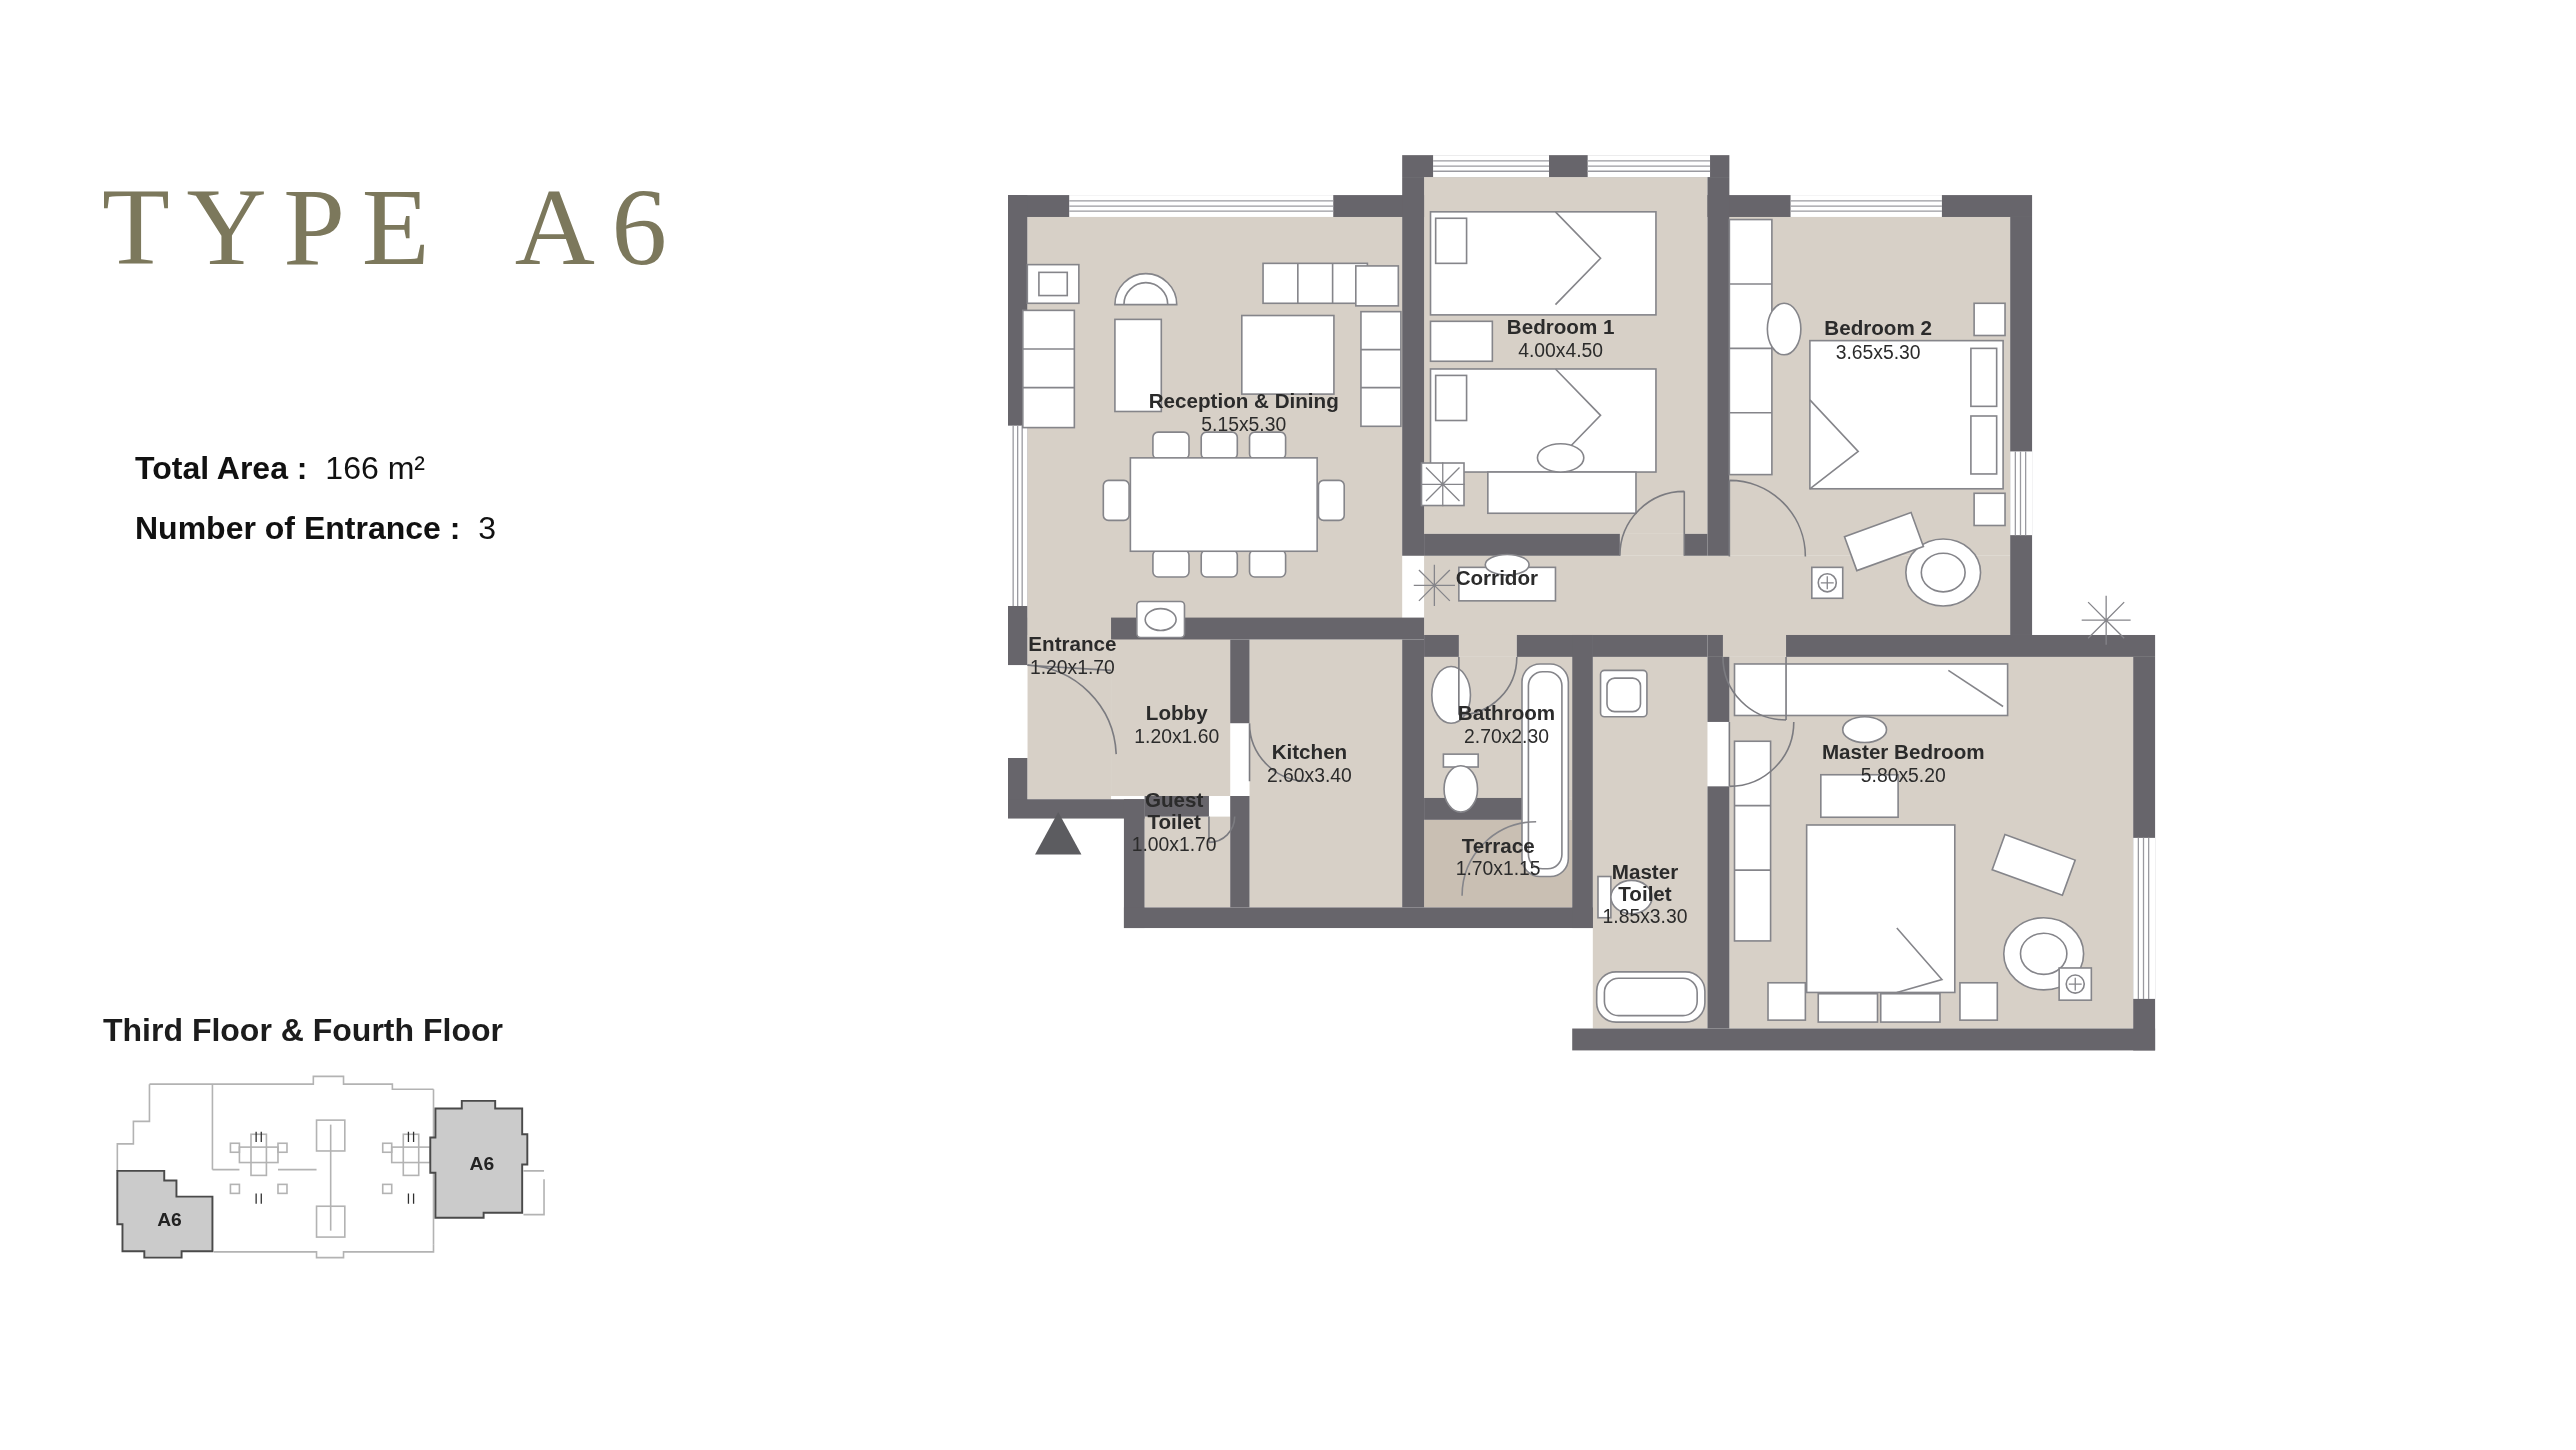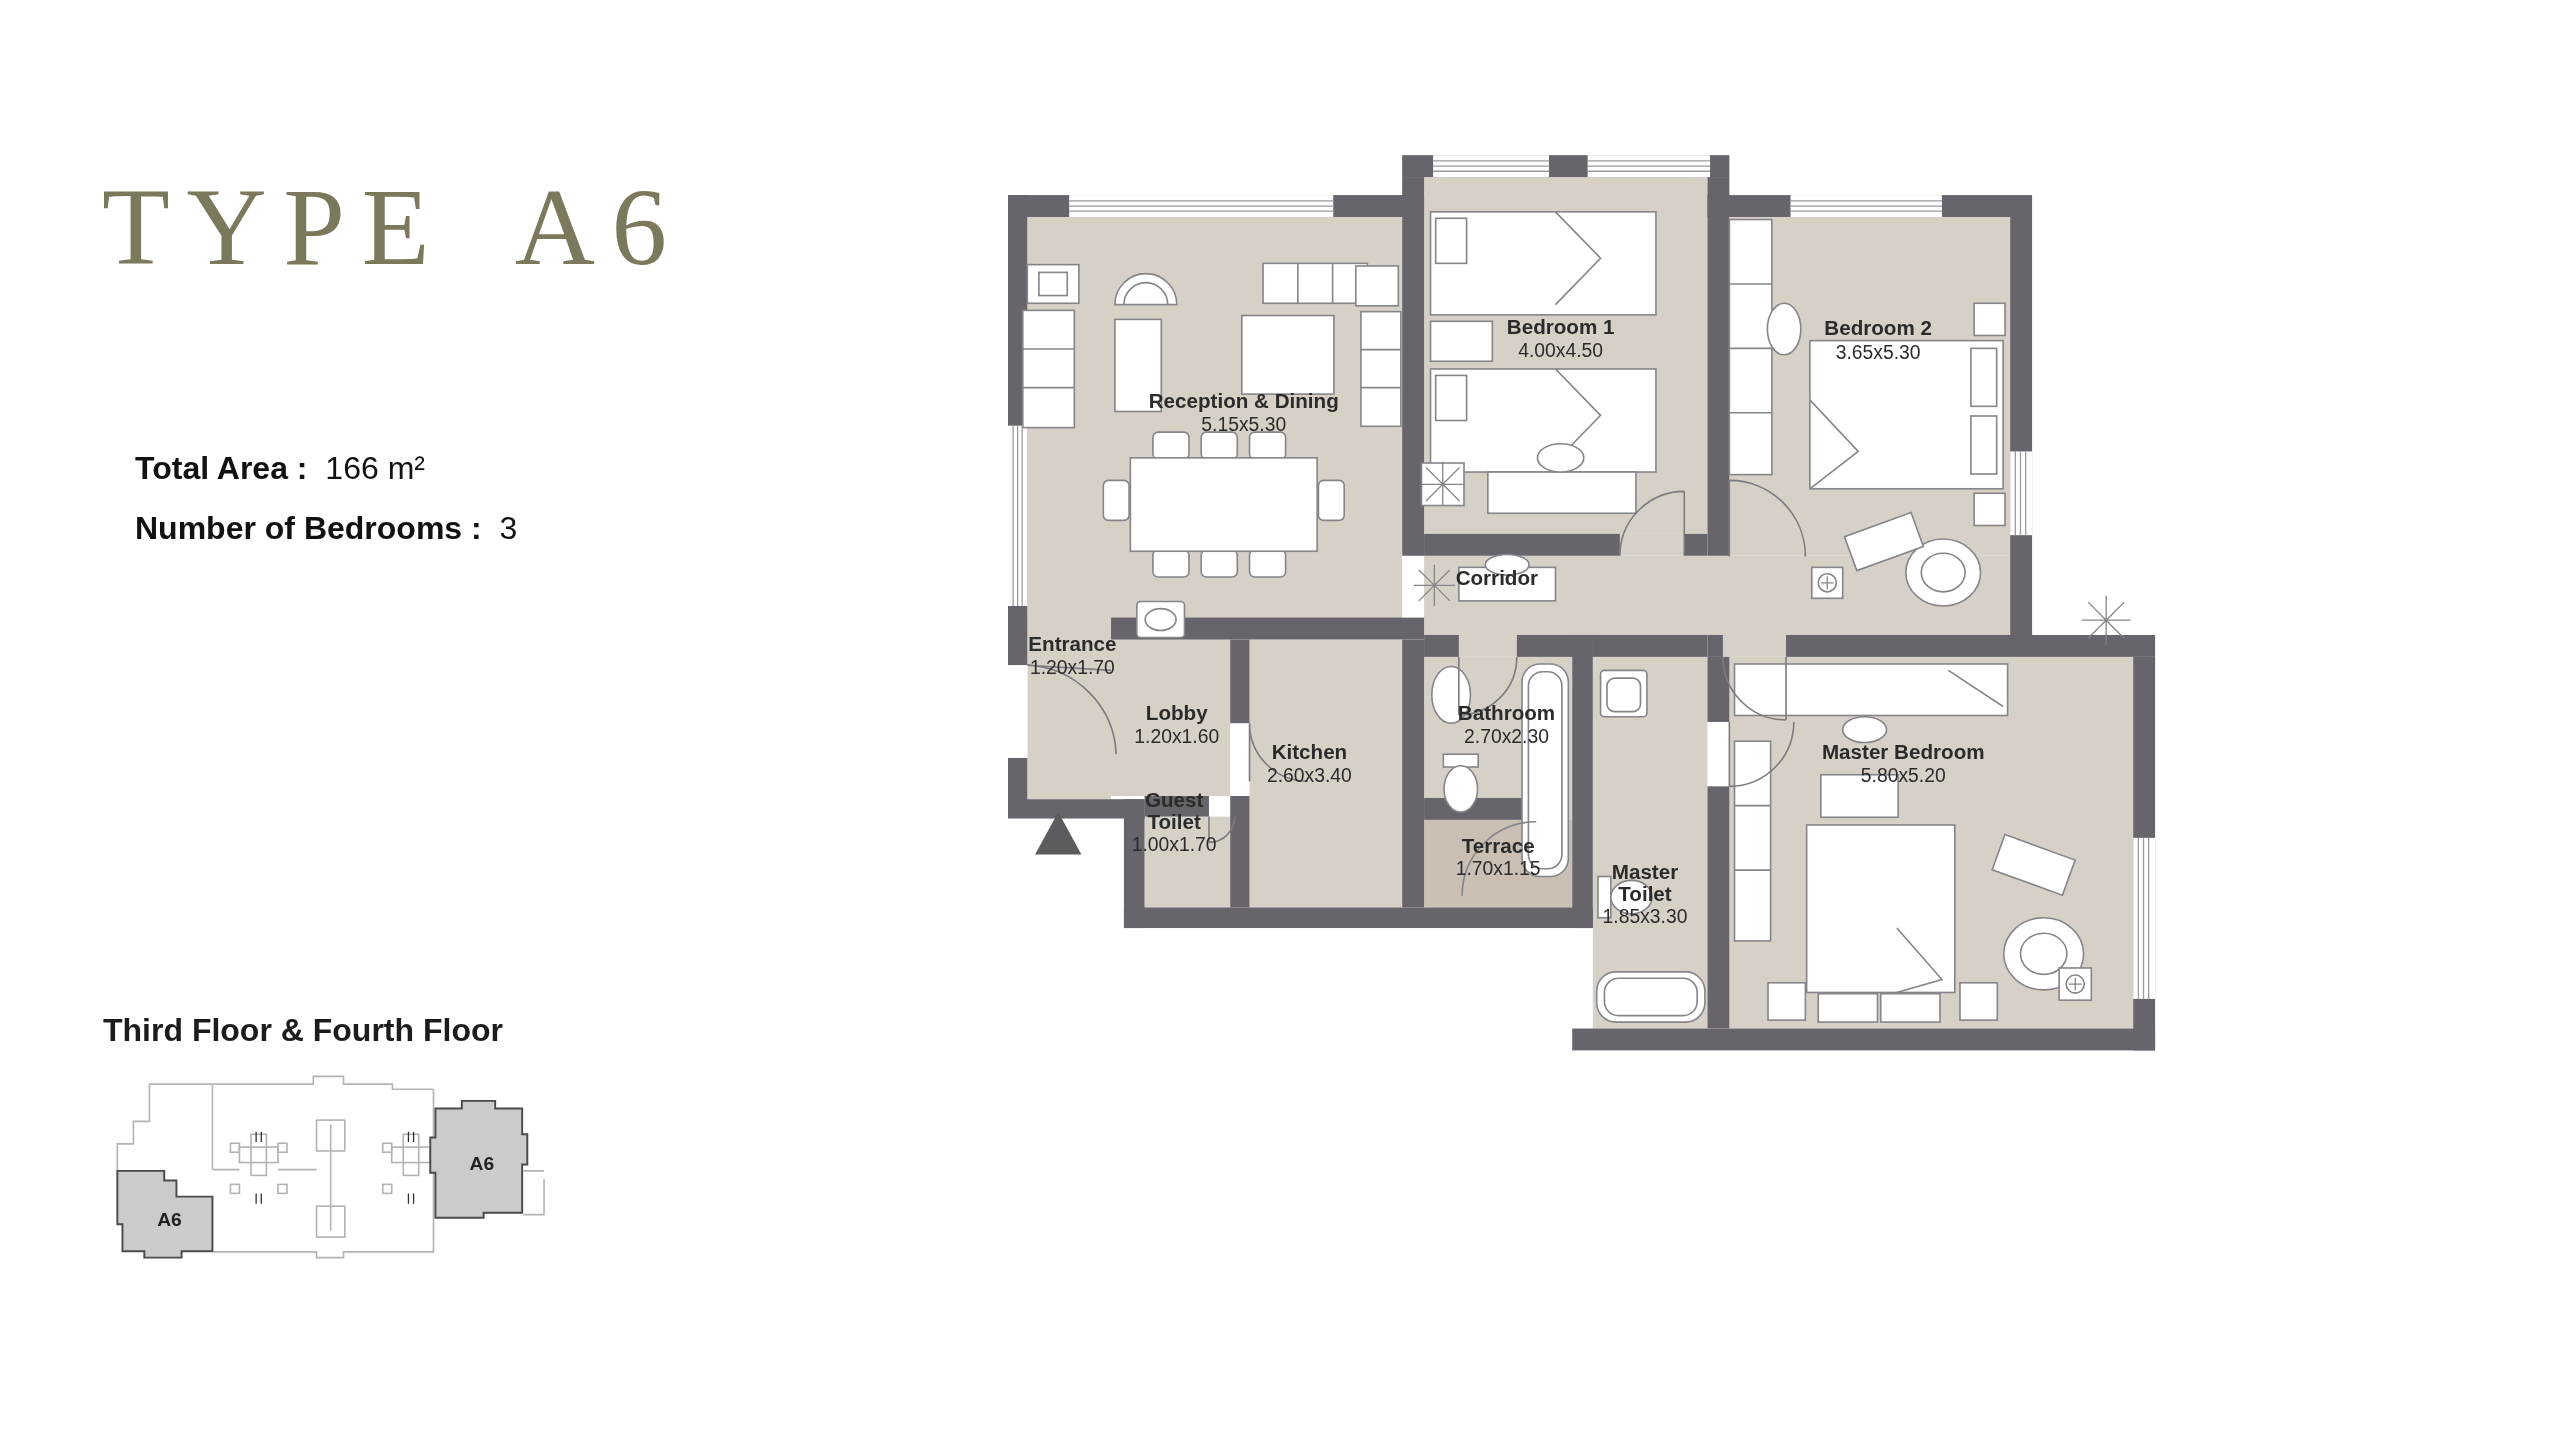--- a/index.html
+++ b/index.html
@@ -34,21 +34,21 @@
 <div class="stage">
 
   <div class="title">TYPE A6</div>
 
   <div class="specs">
     <div class="spec-row">
       <span class="spec-label">Total Area :</span>
       <span class="spec-value">166 m²</span>
     </div>
     <div class="spec-row">
-      <span class="spec-label">Number of Bedrooms :</span>
+      <span class="spec-label">Number of Entrance :</span>
       <span class="spec-value">3</span>
     </div>
   </div>
 
   <div class="floor-note">Third Floor &amp; Fourth Floor</div>
 
   <svg class="keyplan" width="454" height="196" viewBox="0 0 705 305">
     <g stroke="#b3b3b3" stroke-width="2.5" fill="none">
       <path d="M70,22 H325 V10 H372 V22 H448 V30 H512"></path>
       <path d="M70,22 V80 H45 V115 H20 V157"></path>

